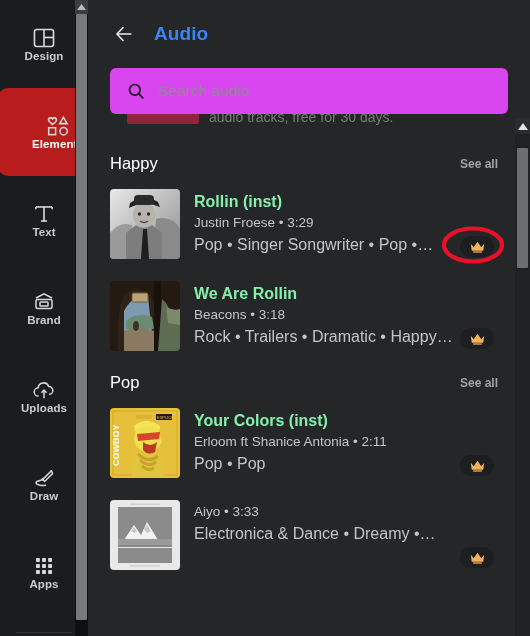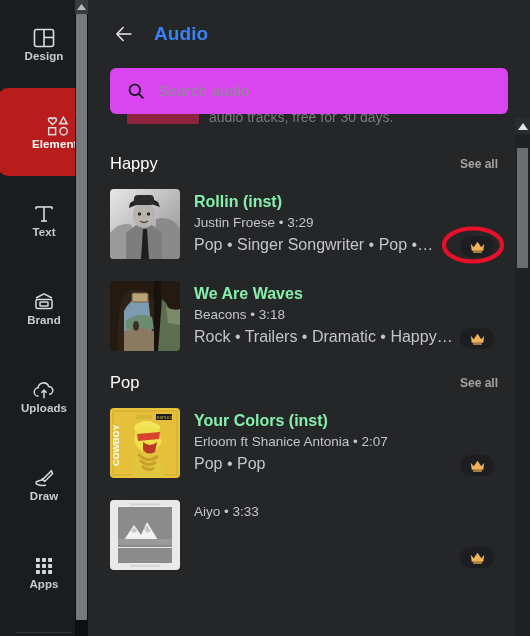--- a/index.html
+++ b/index.html
@@ -518,21 +518,21 @@
                 <path d="M14 50 Q28 44 44 50 L44 70 L14 70 Z" fill="#8a7a62"></path>
                 <path d="M0 0 H70 V70 H56 Q52 30 40 14 Q26 2 14 14 Q6 32 8 70 H0 Z" fill="#241a12"></path>
                 <rect x="22" y="12" width="16" height="9" rx="1.6" fill="#b9a377" stroke="#6d5c3c" stroke-width="1"></rect>
                 <ellipse cx="26" cy="45" rx="3" ry="5" fill="#3a3024"></ellipse>
                 <rect x="44" y="0" width="7" height="70" fill="#19110c"></rect>
                 <path d="M52 18 Q60 24 62 40 L70 42 L70 70 L48 70 Z" fill="#5c6d52"></path>
                 <path d="M56 26 Q64 30 70 28 L70 44 L58 42 Z" fill="#7b8a6b"></path>
               </svg>
             </div>
             <div class="track-info">
-              <div class="track-title">We Are Waves</div>
+              <div class="track-title">We Are Rollin</div>
               <div class="track-meta">Beacons • 3:18</div>
               <div class="track-tags">Rock • Trailers • Dramatic • Happy •…</div>
             </div>
             <div class="crown-badge">
               <svg width="17" height="14" viewBox="0 0 24 20">
                 <path d="M2.4 5.2 L6.6 10.4 L12 2.6 L17.4 10.4 L21.6 5.2 L20.2 15.4 L3.8 15.4 Z" fill="#f0b25a"></path>
                 <rect x="5.6" y="16.2" width="12.8" height="2.1" rx="0.7" fill="#d79a45"></rect>
               </svg>
             </div>
           </div>
@@ -558,21 +558,21 @@
                 <path d="M33 34 Q40 40 47 34 L45 44 Q38 48 33 42 Z" fill="#b93826"></path>
                 <path d="M24 42 Q36 50 50 44 L54 70 L22 70 Z" fill="#e0c63c"></path>
                 <path d="M28 46 Q38 56 48 48" stroke="#c9a02e" stroke-width="3" fill="none"></path>
                 <path d="M30 52 Q38 60 46 54" stroke="#c9a02e" stroke-width="3" fill="none"></path>
                 <path d="M32 58 Q38 64 44 60" stroke="#c9a02e" stroke-width="3" fill="none"></path>
                 <path d="M24 18 Q36 8 50 18 L50 22 Q36 14 25 23 Z" fill="#f2e55c"></path>
               </svg>
             </div>
             <div class="track-info">
               <div class="track-title">Your Colors (inst)</div>
-              <div class="track-meta">Erloom ft Shanice Antonia • 2:07</div>
+              <div class="track-meta">Erloom ft Shanice Antonia • 2:11</div>
               <div class="track-tags">Pop • Pop</div>
             </div>
             <div class="crown-badge">
               <svg width="17" height="14" viewBox="0 0 24 20">
                 <path d="M2.4 5.2 L6.6 10.4 L12 2.6 L17.4 10.4 L21.6 5.2 L20.2 15.4 L3.8 15.4 Z" fill="#f0b25a"></path>
                 <rect x="5.6" y="16.2" width="12.8" height="2.1" rx="0.7" fill="#d79a45"></rect>
               </svg>
             </div>
           </div>
 
@@ -585,20 +585,21 @@
                 <path d="M14 40 L24 25 L31 35 L37 22 L48 40 Z" fill="#f2f2f2"></path>
                 <path d="M21 31 L24 27 L27 31 L24.5 33 Z" fill="#c8c8c8"></path>
                 <path d="M34 29 L37 25 L41 31 L37 33 Z" fill="#c8c8c8"></path>
                 <rect x="8" y="39" width="54" height="6" fill="#9a9a9a"></rect>
                 <rect x="20" y="3.5" width="30" height="1.6" fill="#d2d2d2"></rect>
                 <rect x="20" y="65" width="30" height="1.6" fill="#d2d2d2"></rect>
               </svg>
             </div>
             <div class="track-info">
               <div class="track-meta">Aiyo • 3:33</div>
+              <div class="track-tags">Electronica &amp; Dance • Dreamy •…</div>
             </div>
             <div class="crown-badge">
               <svg width="17" height="14" viewBox="0 0 24 20">
                 <path d="M2.4 5.2 L6.6 10.4 L12 2.6 L17.4 10.4 L21.6 5.2 L20.2 15.4 L3.8 15.4 Z" fill="#f0b25a"></path>
                 <rect x="5.6" y="16.2" width="12.8" height="2.1" rx="0.7" fill="#d79a45"></rect>
               </svg>
             </div>
           </div>
         </div>
 

